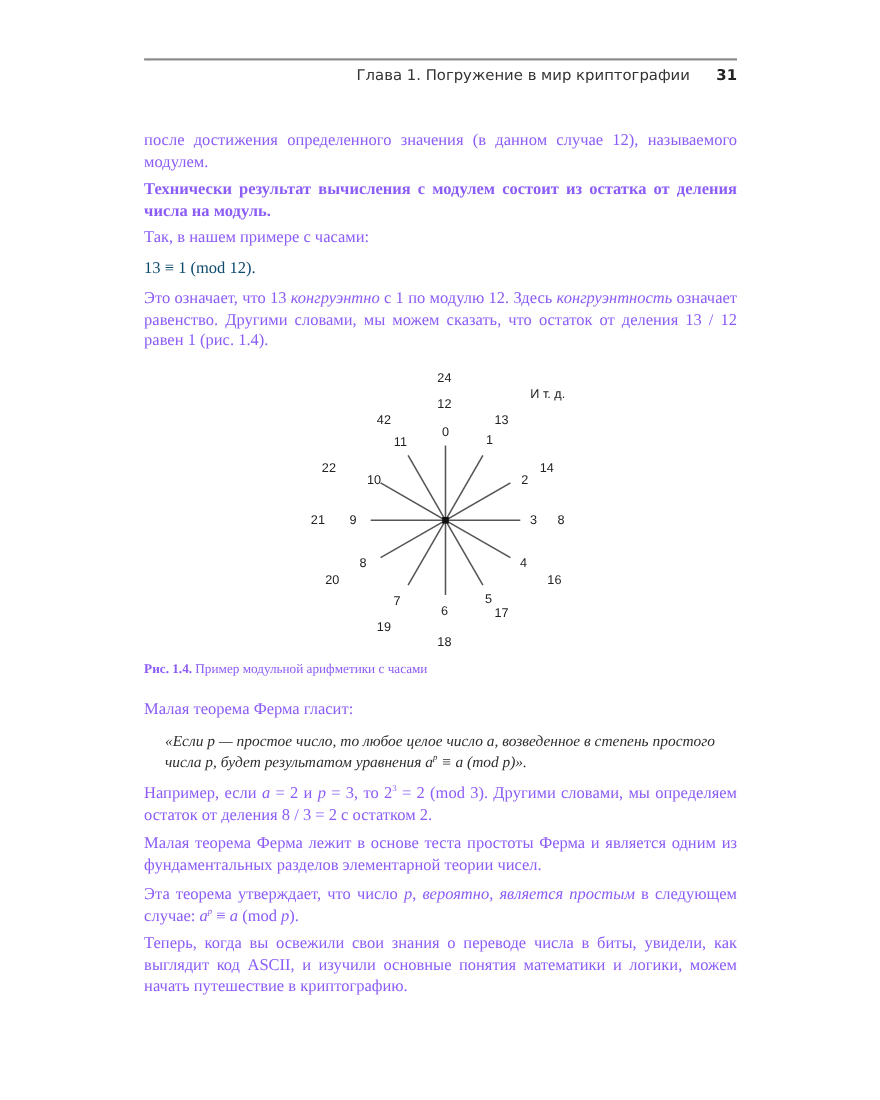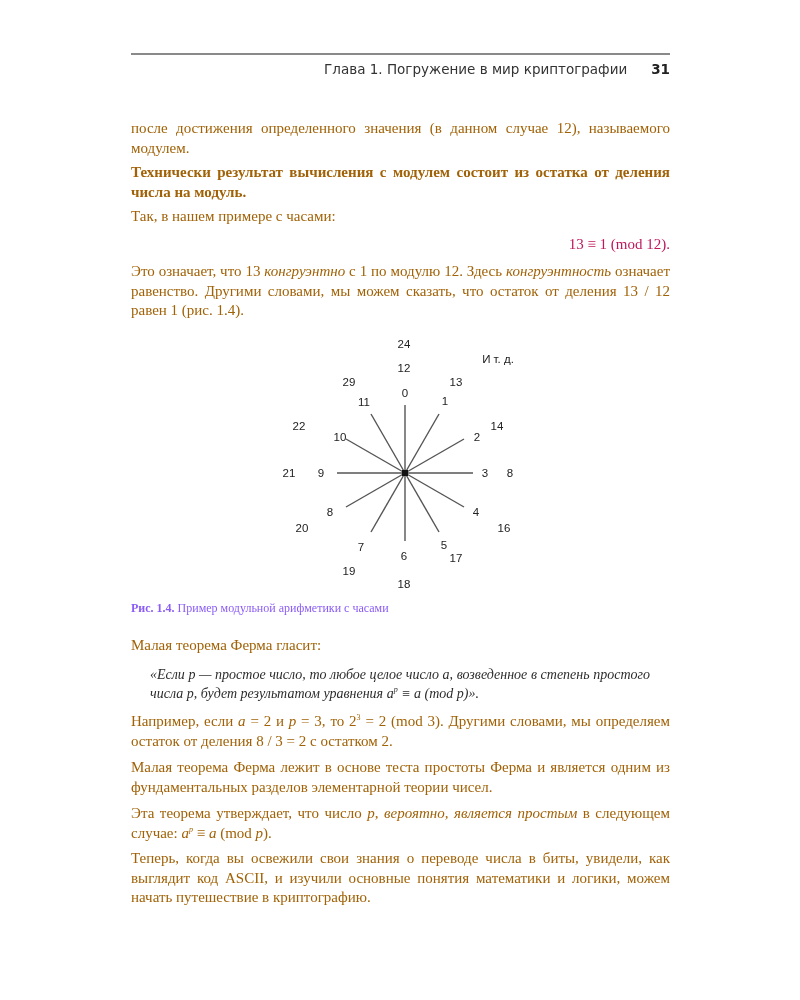--- a/index.html
+++ b/index.html
@@ -1,22 +1,22 @@
 <!DOCTYPE html>
 <html><head>
 <meta charset="utf-8">
 <style>
   html, body { margin: 0; padding: 0; background: #ffffff; }
   body { width: 800px; height: 1000px; position: relative; overflow: hidden; color: #2a2a2a; }
   .rule { position: absolute; left: 131px; top: 53px; width: 539px; height: 2px; background: #8a8a8a; }
   .running-head { position: absolute; top: 61px; right: 130px; font-family: "DejaVu Sans", sans-serif; font-size: 13.5px; color: #333; white-space: nowrap; }
   .running-head .page-num { font-weight: bold; margin-left: 24px; color: #222; }
-  .body-text { position: absolute; left: 131px; width: 539px; font-family: "Liberation Serif", serif; font-size: 15px; line-height: 19.5px; color: #a16207; text-align: justify; }
+  .body-text { position: absolute; left: 131px; width: 539px; font-family: "Liberation Serif", serif; font-size: 15px; line-height: 19.5px; color: #8b5cf6; text-align: justify; }
   .body-text .it { font-style: italic; }
-  .formula { position: absolute; top: 236px; left: 131px; width: 539px; text-align: right; font-family: "Liberation Serif", serif; font-size: 15px; color: #be185d; }
+  .formula { position: absolute; top: 236px; left: 131px; width: 539px; text-align: left; font-family: "Liberation Serif", serif; font-size: 15px; color: #0c4a6e; }
   .figure { position: absolute; left: 250px; top: 330px; width: 310px; height: 265px; }
   .figure svg { position: absolute; left: 0; top: 0; }
   .clock-label { position: absolute; font-family: "Liberation Sans", sans-serif; font-size: 11.5px; color: #222; transform: translate(-50%, -50%); white-space: nowrap; }
   .caption { position: absolute; top: 601px; left: 131px; width: 539px; font-family: Liberation Serif, serif; font-size: 12px; color: #8b5cf6; }
   .caption b { font-weight: bold; }
   .quote { position: absolute; left: 150px; width: 500px; top: 665px; font-family: "Liberation Serif", serif; font-style: italic; font-size: 14px; line-height: 19px; color: #2d2d2d; text-align: justify; }
   sup { font-size: 8px; vertical-align: 6px; line-height: 0; }
 </style>
 </head>
 <body>
@@ -68,21 +68,21 @@
   <span class="clock-label" style="left:206px;top:52px;text-align:right;">13</span>
   <span class="clock-label" style="left:247px;top:96px;">14</span>
   <span class="clock-label" style="left:260px;top:143px;">8</span>
   <span class="clock-label" style="left:254px;top:198px;">16</span>
   <span class="clock-label" style="left:206px;top:228px;text-align:right;">17</span>
   <span class="clock-label" style="left:154px;top:254px;">18</span>
   <span class="clock-label" style="left:99px;top:241px;">19</span>
   <span class="clock-label" style="left:52px;top:198px;">20</span>
   <span class="clock-label" style="left:39px;top:143px;">21</span>
   <span class="clock-label" style="left:49px;top:96px;">22</span>
-  <span class="clock-label" style="left:99px;top:52px;">29</span>
+  <span class="clock-label" style="left:99px;top:52px;">42</span>
 
   <span class="clock-label" style="left:154px;top:14px;">24</span>
   <span class="clock-label" style="left:248px;top:29px;">И т. д.</span>
 </div>
 
 <div class="caption"><b>Рис. 1.4.</b><span> Пример модульной арифметики с часами</span></div>
 
 <div class="body-text" style="top:636px;">Малая теорема Ферма гласит:</div>
 <div class="quote"><span>«Если p — простое число, то любое целое число a, возведенное в степень простого числа p, будет результатом уравнения a</span><sup>p</sup><span> ≡ a (mod p)».</span></div>
 

